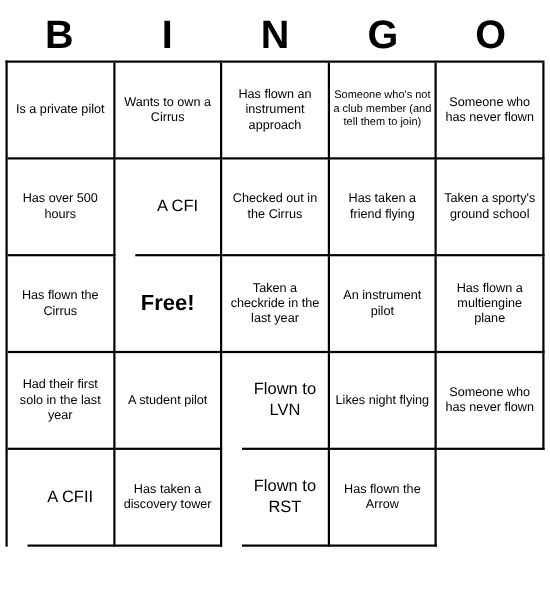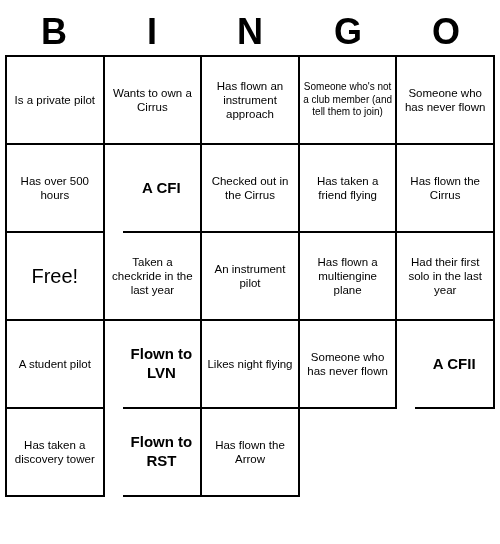--- a/index.html
+++ b/index.html
@@ -43,25 +43,25 @@
       justify-content: center;
       text-align: center;
       padding: 3px;
       font-size: 11.5px;
       line-height: 1.25;
       min-height: 88px;
       word-break: break-word;
     }
     .bingo-cell.free {
       font-size: 20px;
-      font-weight: normal;
+      font-weight: bold;
     }
     .bingo-cell.large-text {
       font-size: 15px;
-      font-weight: bold;
+      font-weight: normal;
       margin-left: 18px;
     }
   </style>
 </head>
 <body>
 
 <div id="bingo-card">
   <div id="bingo-header">
   <div class="bingo-letter">B</div>
       <div class="bingo-letter">I</div>
@@ -72,20 +72,21 @@
   <div id="bingo-grid">
   <div class="bingo-cell">Is a private pilot</div>
       <div class="bingo-cell">Wants to own a Cirrus</div>
       <div class="bingo-cell">Has flown an instrument approach</div>
       <div class="bingo-cell" style="font-size: 10px;">Someone who's not a club member (and tell them to join)</div>
       <div class="bingo-cell">Someone who has never flown</div>
       <div class="bingo-cell">Has over 500 hours</div>
       <div class="bingo-cell large-text">A CFI</div>
       <div class="bingo-cell">Checked out in the Cirrus</div>
       <div class="bingo-cell">Has taken a friend flying</div>
+      <div class="bingo-cell">Taken a sporty's ground school</div>
       <div class="bingo-cell">Has flown the Cirrus</div>
       <div class="bingo-cell free">Free!</div>
       <div class="bingo-cell">Taken a checkride in the last year</div>
       <div class="bingo-cell">An instrument pilot</div>
       <div class="bingo-cell">Has flown a multiengine plane</div>
       <div class="bingo-cell">Had their first solo in the last year</div>
       <div class="bingo-cell">A student pilot</div>
       <div class="bingo-cell large-text">Flown to LVN</div>
       <div class="bingo-cell">Likes night flying</div>
       <div class="bingo-cell">Someone who has never flown</div>

